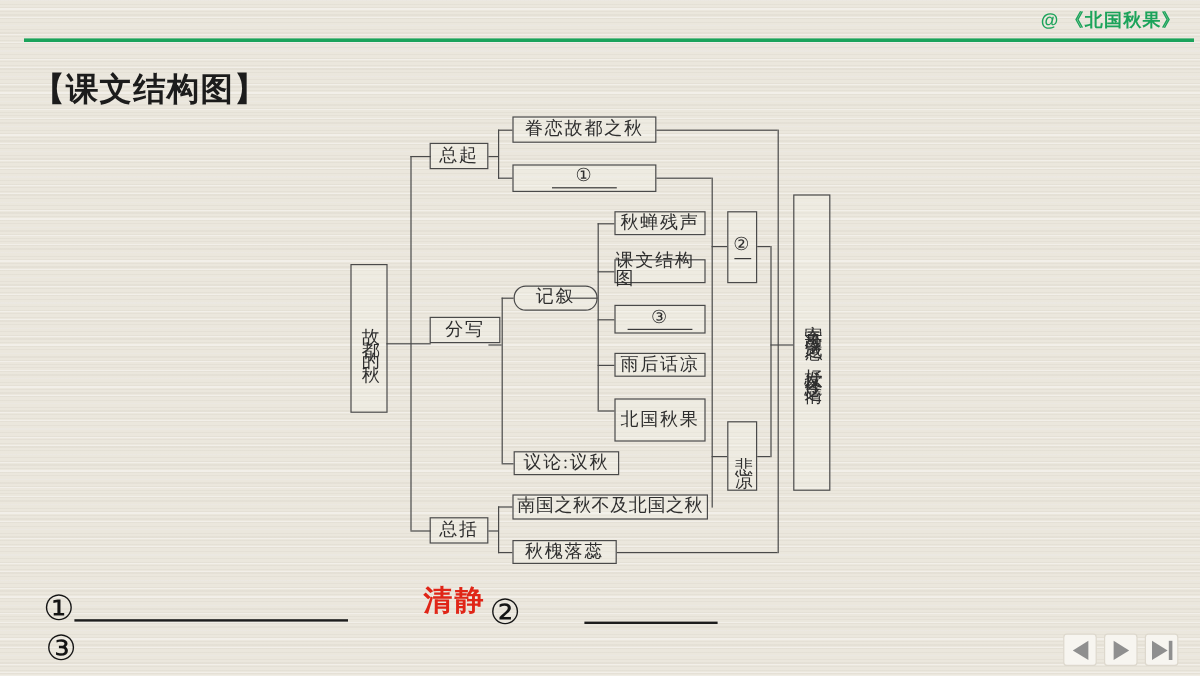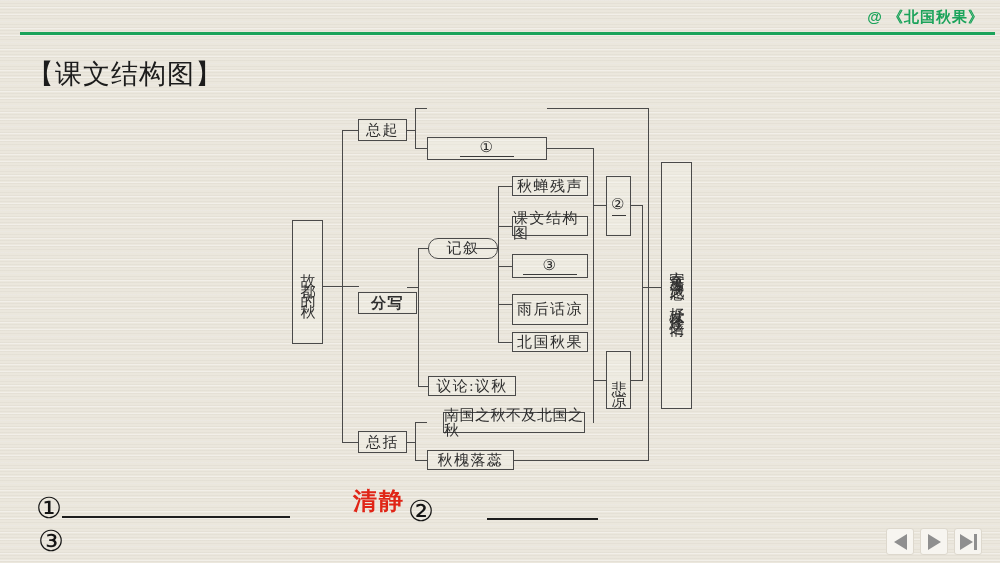--- a/index.html
+++ b/index.html
@@ -7,21 +7,21 @@
     position:relative;width:1000px;height:563px;overflow:hidden;
     font-family:"Liberation Sans","DejaVu Sans",sans-serif;
     background:
       repeating-linear-gradient(180deg, rgba(120,110,92,0.055) 0 1px, rgba(0,0,0,0) 1px 3px),
       repeating-linear-gradient(180deg, rgba(255,255,255,0.35) 0 1px, rgba(0,0,0,0) 1px 7px),
       #ebe7dd;
   }
   
   .brand{position:absolute;top:8px;right:16px;font-size:15px;font-weight:bold;color:#1ba35a;letter-spacing:1px;}
   .green-rule{position:absolute;left:20px;top:32px;width:975px;height:3px;background:#1ba35a;}
-  .page-title{position:absolute;left:27px;top:56px;font-size:27px;font-weight:normal;color:#1c1c1c;letter-spacing:1px;}
+  .page-title{position:absolute;left:27px;top:56px;font-size:27px;font-weight:bold;color:#1c1c1c;letter-spacing:1px;}
   
   .h{position:absolute;height:1px;background:#4a4a4a;}
   .v{position:absolute;width:1px;background:#4a4a4a;}
   .box{
     position:absolute;box-sizing:border-box;border:1px solid #4a4a4a;
     display:flex;align-items:center;justify-content:center;
     font-family:"Liberation Serif","DejaVu Serif",serif;
     font-size:15px;color:#2e2e2e;letter-spacing:1.5px;line-height:1;
     background:rgba(248,246,240,0.25);
   }
@@ -50,39 +50,40 @@
 
 <div id="slide">
 
   <div class="brand">@ 《北国秋果》</div>
   <div class="green-rule"></div>
   <div class="page-title">【课文结构图】</div>
 
   <div class="box vtext ls-wide" style="left:292px;top:220px;width:31px;height:124px;">故都的秋</div>
 
   <div class="box" style="left:358px;top:119px;width:49px;height:22px;">总起</div>
+  <div class="box" style="left:427px;top:97px;width:120px;height:22px;">眷恋故都之秋</div>
   <div class="box" style="left:427px;top:137px;width:120px;height:23px;">
     <span class="ublank">①</span>
   </div>
 
-  <div class="box" style="left:358px;top:292px;width:59px;height:22px;font-weight:bold;">分写</div>
+  <div class="box" style="left:358px;top:264px;width:59px;height:22px;">分写</div>
   <div class="box" style="left:428px;top:238px;width:70px;height:21px;border-radius:10px;">记叙</div>
 
   <div class="box" style="left:512px;top:176px;width:76px;height:20px;">秋蝉残声</div>
   <div class="box" style="left:512px;top:216px;width:76px;height:20px;">课文结构图</div>
   <div class="box" style="left:512px;top:254px;width:76px;height:24px;">
     <span class="ublank">③</span>
   </div>
-  <div class="box" style="left:512px;top:294px;width:76px;height:31px;">雨后话凉</div>
-  <div class="box" style="left:512px;top:332px;width:76px;height:20px;">北国秋果</div>
+  <div class="box" style="left:512px;top:294px;width:76px;height:20px;">雨后话凉</div>
+  <div class="box" style="left:512px;top:332px;width:76px;height:36px;">北国秋果</div>
 
   <div class="box" style="left:428px;top:376px;width:88px;height:20px;">议论:议秋</div>
 
   <div class="box" style="left:358px;top:431px;width:49px;height:22px;">总括</div>
-  <div class="box" style="left:427px;top:412px;width:142px;height:21px;letter-spacing:0.5px;margin-left:16px;">南国之秋不及北国之秋</div>
+  <div class="box" style="left:427px;top:412px;width:163px;height:21px;letter-spacing:0.5px;">南国之秋不及北国之秋</div>
   <div class="box" style="left:427px;top:450px;width:87px;height:20px;">秋槐落蕊</div>
 
   <div class="box vblank" style="left:606px;top:176px;width:25px;height:60px;">
     <span>②</span>
     <span class="dash"></span>
   </div>
   <div class="box vtext" style="left:606px;top:351px;width:25px;height:58px;letter-spacing:11px;">悲凉</div>
 
   <div class="box vtext ls-mid" style="left:661px;top:162px;width:31px;height:247px;">寄寓冷落之感，抒发怀念之情</div>
 

